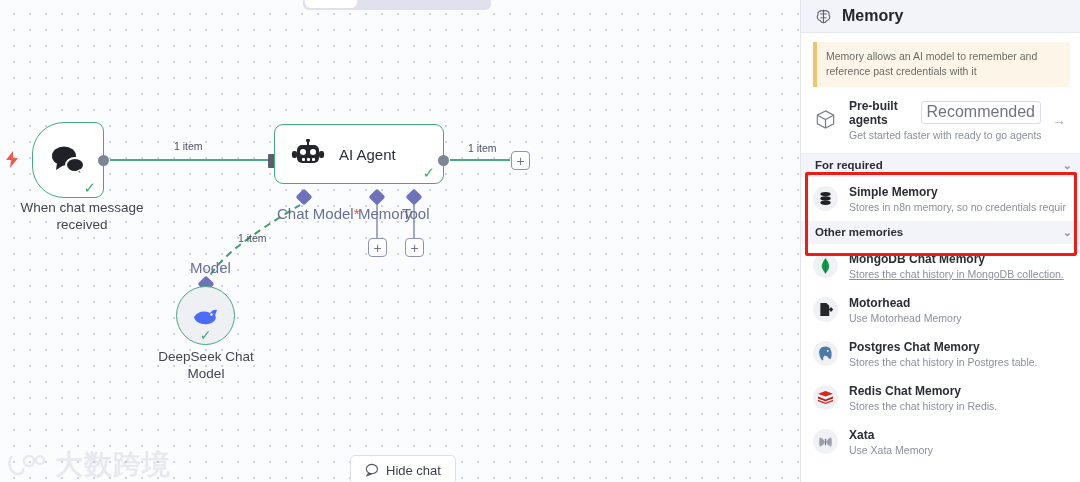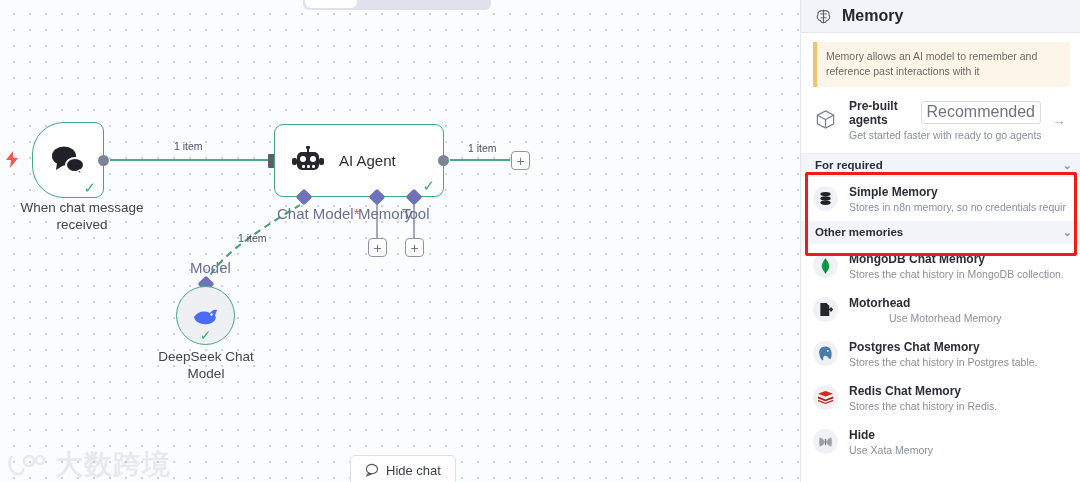--- a/index.html
+++ b/index.html
@@ -58,21 +58,21 @@
 
   #node-trigger {
     left: 32px; top: 122px; width: 72px; height: 76px;
     border-radius: 32px 9px 9px 32px;
     justify-content: center;
   }
   #node-trigger .check { right: 7px; bottom: 2px; }
   #label-trigger { left: -8px; top: 200px; width: 180px; }
 
   #node-agent {
-    left: 274px; top: 124px; width: 170px; height: 73px;
+    left: 274px; top: 124px; width: 170px; height: 60px;
     padding-left: 16px; gap: 14px;
   }
   #agent-title { font-size: 15px; color: #2b2f38; }
 
   
   #node-deepseek {
     position: absolute;
     left: 176px; top: 286px; width: 59px; height: 59px;
     border-radius: 50%;
     background: #eef0f4;
@@ -318,21 +318,21 @@
     <div id="sb-header">
       <svg width="17" height="17" viewBox="0 0 20 20">
         <path d="M10 2 V18" stroke="#5b6075" stroke-width="1.3" fill="none"></path>
         <path d="M10 3.5 C6 2, 2.5 5, 3.5 8 C1.5 10.5, 3 14.5, 6.5 15 C7.5 17.5, 10 17.5, 10 16.5" fill="none" stroke="#5b6075" stroke-width="1.3"></path>
         <path d="M10 3.5 C14 2, 17.5 5, 16.5 8 C18.5 10.5, 17 14.5, 13.5 15 C12.5 17.5, 10 17.5, 10 16.5" fill="none" stroke="#5b6075" stroke-width="1.3"></path>
         <path d="M6 7 H10 M14 7 H10 M6.5 11.5 H10 M13.5 11.5 H10" stroke="#5b6075" stroke-width="1.1"></path>
       </svg>
       <span id="sb-title">Memory</span>
     </div>
 
-    <div id="sb-notice">Memory allows an AI model to remember and reference past interactions with it</div>
+    <div id="sb-notice">Memory allows an AI model to remember and reference past credentials with it</div>
 
     <div class="sb-row" id="sb-prebuilt">
       <span class="icon-circle" style="background:transparent;">
         <svg width="21" height="21" viewBox="0 0 22 22">
           <path d="M11 2 L19.5 6.5 V15.5 L11 20 L2.5 15.5 V6.5 Z" fill="none" stroke="#7c8191" stroke-width="1.3"></path>
           <path d="M2.5 6.5 L11 11 L19.5 6.5 M11 11 V20" fill="none" stroke="#7c8191" stroke-width="1.3"></path>
         </svg>
       </span>
       <span class="sb-row-body">
         <span class="sb-row-title">
@@ -370,34 +370,34 @@
 
     <div class="sb-row">
       <span class="icon-circle">
         <svg width="15" height="16" viewBox="0 0 14 18">
           <path d="M7 0 C9.5 4, 12 7, 11 11 C10.3 14, 8 15.5, 7 18 C6 15.5, 3.7 14, 3 11 C2 7, 4.5 4, 7 0 Z" fill="#129a4f"></path>
           <path d="M7 2 V17" stroke="#0b6b37" stroke-width="0.9"></path>
         </svg>
       </span>
       <span class="sb-row-body">
         <span class="sb-row-title">MongoDB Chat Memory</span>
-        <span class="sb-row-sub" style="display:block;">Stores the chat history in MongoDB collection.</span>
+        <span class="sb-row-sub" style="display:block;text-decoration:underline;">Stores the chat history in MongoDB collection.</span>
       </span>
     </div>
 
     <div class="sb-row">
       <span class="icon-circle">
         <svg width="15" height="15" viewBox="0 0 16 16">
           <path d="M2.5 1 H9 L12 4 V15 H2.5 Z" fill="#24262b"></path>
           <path d="M11 8 H15 M13.3 6 L15.2 8 L13.3 10" stroke="#24262b" stroke-width="1.6" fill="none"></path>
         </svg>
       </span>
       <span class="sb-row-body">
         <span class="sb-row-title">Motorhead</span>
-        <span class="sb-row-sub" style="display:block;margin-left:40px;">Use Motorhead Memory</span>
+        <span class="sb-row-sub" style="display:block;">Use Motorhead Memory</span>
       </span>
     </div>
 
     <div class="sb-row">
       <span class="icon-circle">
         <svg width="17" height="17" viewBox="0 0 18 18">
           <path d="M9 1.5 C4.5 1.5, 2 4.5, 2.3 8.5 C2.6 12, 4 15, 5.5 16.2
                    C6.2 16.7, 6.8 16, 6.6 15 C6.4 13.5, 7 12, 8 11.5
                    C9.5 11, 11.5 12, 12.5 14 C13.2 15.4, 14.5 15, 15 13.5
                    C16 10.5, 15.5 5, 13 3 C11.8 2, 10.4 1.5, 9 1.5 Z" fill="#4a7aa8"></path>
@@ -426,20 +426,20 @@
 
     <div class="sb-row">
       <span class="icon-circle">
         <svg width="15" height="14" viewBox="0 0 16 14">
           <path d="M2 2 C5 3, 6.5 5.5, 7.3 7 C6.5 9, 5 11, 2 12 C1 9, 1 5, 2 2 Z" fill="#9aa0ad"></path>
           <path d="M14 2 C11 3, 9.5 5.5, 8.7 7 C9.5 9, 11 11, 14 12 C15 9, 15 5, 14 2 Z" fill="#9aa0ad"></path>
           <rect x="7.4" y="3.5" width="1.2" height="7" rx="0.6" fill="#70757f"></rect>
         </svg>
       </span>
       <span class="sb-row-body">
-        <span class="sb-row-title">Hide</span>
+        <span class="sb-row-title">Xata</span>
         <span class="sb-row-sub" style="display:block;">Use Xata Memory</span>
       </span>
     </div>
 
     <div id="red-box"></div>
   </div>
 </div>
 
 </body></html>

